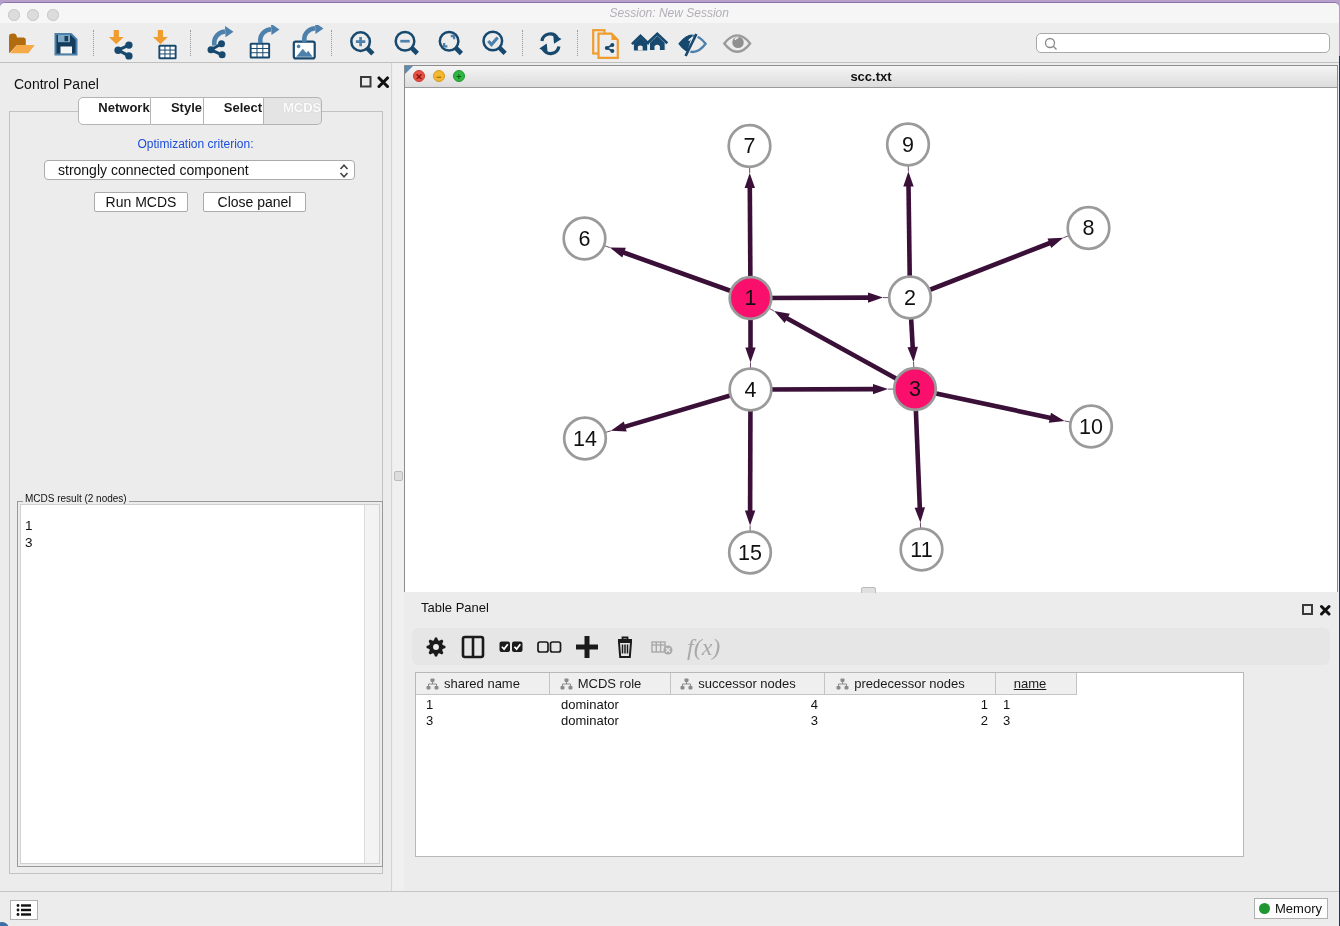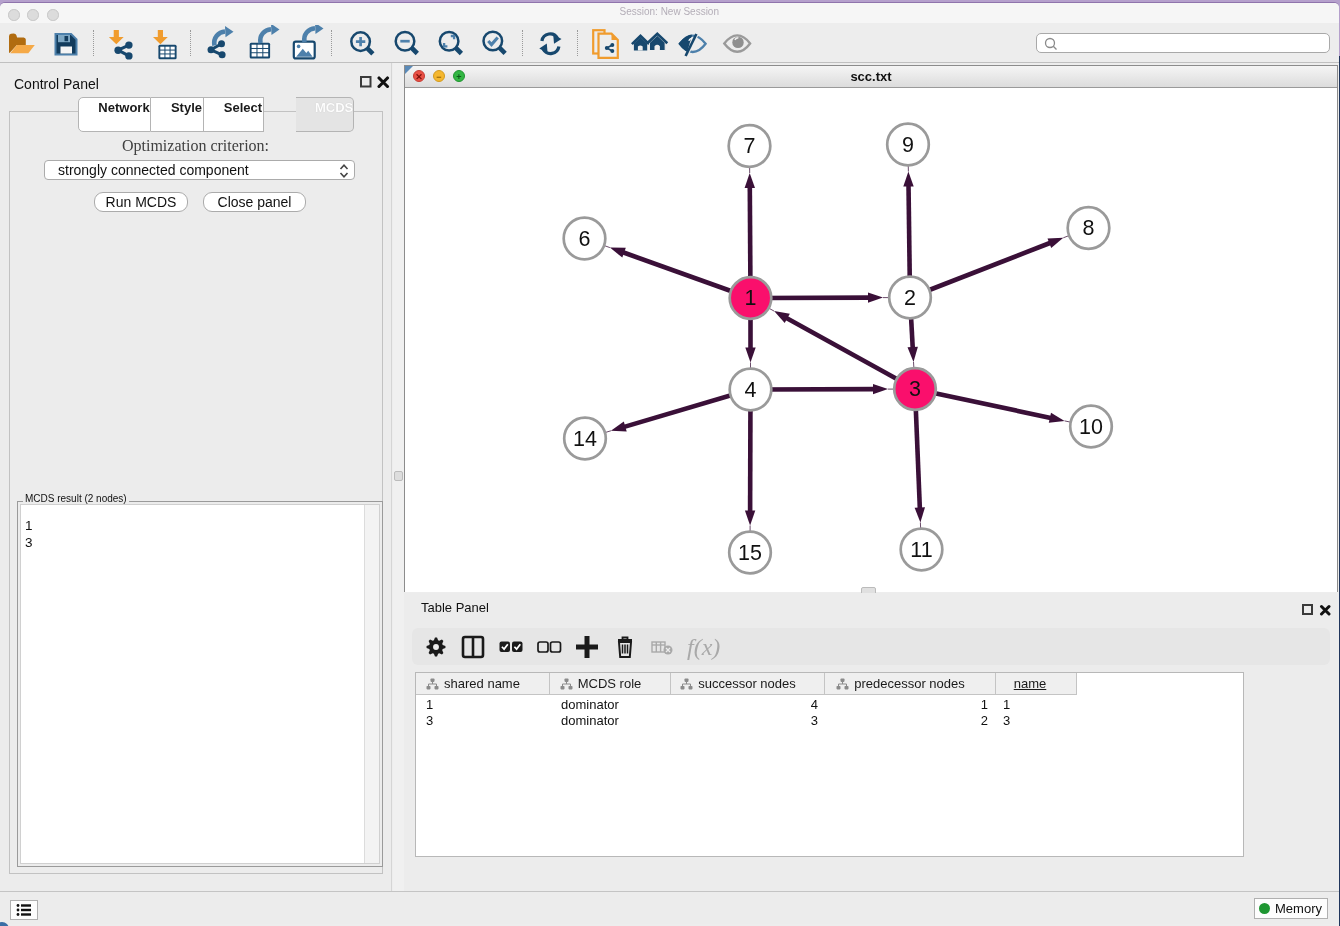--- a/index.html
+++ b/index.html
@@ -7,39 +7,39 @@
 body { font-family:"Liberation Sans", sans-serif; background:#b5a0cc; position:relative; }
 #rightedge { position:absolute; right:0; top:56px; width:3px; height:870px; background:#20355c; }
 #win {
   position:absolute; left:0; top:2px; width:1338.5px; height:924px;
   background:#ededed; border-radius:5px 5px 0 0;
   border-top:1px solid #8f74ac;
 }
 
 #titlebar { position:absolute; left:0; top:0; width:100%; height:21px; background:#f6f6f6; border-radius:5px 5px 0 0; border-bottom:1px solid #d2d2d2;}
 .tl { position:absolute; top:6px; width:11.5px; height:11.5px; border-radius:50%; background:#dcdcdc; border:1px solid #c6c6c6; }
-#title { position:absolute; top:3px; left:0; width:100%; text-align:center; font-size:10px; color:#b4aeb8; }
+#title { position:absolute; top:3px; left:0; width:100%; text-align:center; font-size:12px; color:#b4aeb8;font-style:italic; }
 
 #toolbar { position:absolute; left:0; top:20px; width:100%; height:40px; background:#ededed; border-bottom:1px solid #c0c0c0; }
 .sep { position:absolute; top:7px; height:26px; width:0; border-left:1px dotted #9a9a9a; }
 #searchbox { position:absolute; left:1036px; top:10px; width:294px; height:20px; background:#fff; border:1px solid #a9a9a9; border-radius:5px; }
 
 #cpanel { position:absolute; left:0; top:60px; width:392px; height:828px; background:#ececec; border-right:1px solid #d5d5d5; }
 #cphead { position:absolute; left:14px; top:13px; font-size:14px; color:#111; }
 .panebtns { position:absolute; }
 #cpinner { position:absolute; left:9px; top:48px; width:374px; height:763px; border:1px solid #c2c2c2; background:#ececec; }
 #tabs { position:absolute; left:78px; top:34px; height:21px; display:flex; z-index:3; }
-.tab { height:35px; font-size:13px; font-weight:700; color:#1a1a1a; background:#fff; border:1px solid #b4b4b4; border-left:none; line-height:20px; text-align:center;padding-left:19px;}
+.tab { height:28px; font-size:13px; font-weight:700; color:#1a1a1a; background:#fff; border:1px solid #b4b4b4; border-left:none; line-height:20px; text-align:center;padding-left:19px;}
 .tab.first { border-left:1px solid #b4b4b4; border-radius:5px 0 0 5px; }
 .tab.last { border-radius:0 5px 5px 0; }
 .tab.sel { background:#e4e4e4; color:#fdfdfd; text-shadow:0 0 1px #bbb; border-color:#b4b4b4; }
-#optlabel { position:absolute; left:0; top:74px; width:100%; text-align:center; font-size:16px; color:#404040;font-family:Liberation Serif, serif; }
+#optlabel { position:absolute; left:0; top:74px; width:100%; text-align:center; font-size:12px; color:#1d4ed8; }
 #dropdown { position:absolute; left:44px; top:97px; width:311px; height:20px; background:#fff; border:1px solid #ababab; border-radius:4px; font-size:14px; line-height:18px; padding-left:13px; color:#111; }
 .updown { position:absolute; right:5px; top:2px; }
-.btn { position:absolute; top:129px; height:20px; background:#fff; border:1px solid #ababab; border-radius:9px; font-size:14px; text-align:center; line-height:18px; color:#111; }
+.btn { position:absolute; top:129px; height:20px; background:#fff; border:1px solid #ababab; border-radius:2px; font-size:14px; text-align:center; line-height:18px; color:#111; }
 #mcdsbox { position:absolute; left:17px; top:438px; width:366px; height:366px; border:1px solid #9a9a9a; }
 #mcdslegend { position:absolute; left:5px; top:-9px; background:#ececec; font-size:10px; padding:0 2px; color:#111; }
 #mcdstext { position:absolute; left:2px; top:2px; right:2px; bottom:2px; background:#fff; border:1px solid #d0d0d0; font-size:13.5px; line-height:17px; padding:12px 0 0 4px; color:#111;}
 #mcdsscroll { position:absolute; right:0; top:0; width:15px; bottom:0; background:#f3f3f3; border-left:1px solid #dcdcdc; }
 
 #vsplit { position:absolute; left:393px; top:60px; width:11px; height:828px; background:#f0f0f0; }
 #vhandle { position:absolute; left:1px; top:408px; width:9px; height:10px; background:#ddd; border:1px solid #bbb; border-radius:2px; }
 
 #netwin { position:absolute; left:404px; top:62px; width:934px; height:528px; border:1px solid #8c8c8c; background:#fff; }
 #nettitle { position:absolute; left:0; top:0; width:100%; height:22px; background:linear-gradient(#f5f5f5,#dcdcdc); border-bottom:1px solid #9a9a9a; }
@@ -191,21 +191,21 @@
     <div id="cphead">Control Panel</div>
     <svg class="panebtns" style="left:358px;top:9px;" width="34" height="16" viewBox="0 0 34 16">
       <rect x="3" y="5" width="9.5" height="9.5" fill="none" stroke="#3a3a3a" stroke-width="2"></rect>
       <path d="M21 6 L29.5 14.5 M29.5 6 L21 14.5" stroke="#111" stroke-width="3.1" stroke-linecap="round"></path>
     </svg>
     <div id="cpinner"></div>
     <div id="tabs">
       <div class="tab first" style="width:73px;">Network</div>
       <div class="tab" style="width:53px;">Style</div>
       <div class="tab" style="width:60px;">Select</div>
-      <div class="tab sel last" style="width:58px;margin-left:32px;">MCDS</div>
+      <div class="tab sel last" style="width:58px;">MCDS</div>
     </div>
     <div id="optlabel">Optimization criterion:</div>
     <div id="dropdown">strongly connected component
       <svg class="updown" width="10" height="16" viewBox="0 0 10 16">
         <path d="M1.5 6 L5 2.2 L8.5 6" fill="none" stroke="#444" stroke-width="1.6"></path>
         <path d="M1.5 10 L5 13.8 L8.5 10" fill="none" stroke="#444" stroke-width="1.6"></path>
       </svg>
     </div>
     <div class="btn" style="left:94px; width:94px;">Run MCDS</div>
     <div class="btn" style="left:203px; width:103px;">Close panel</div>

